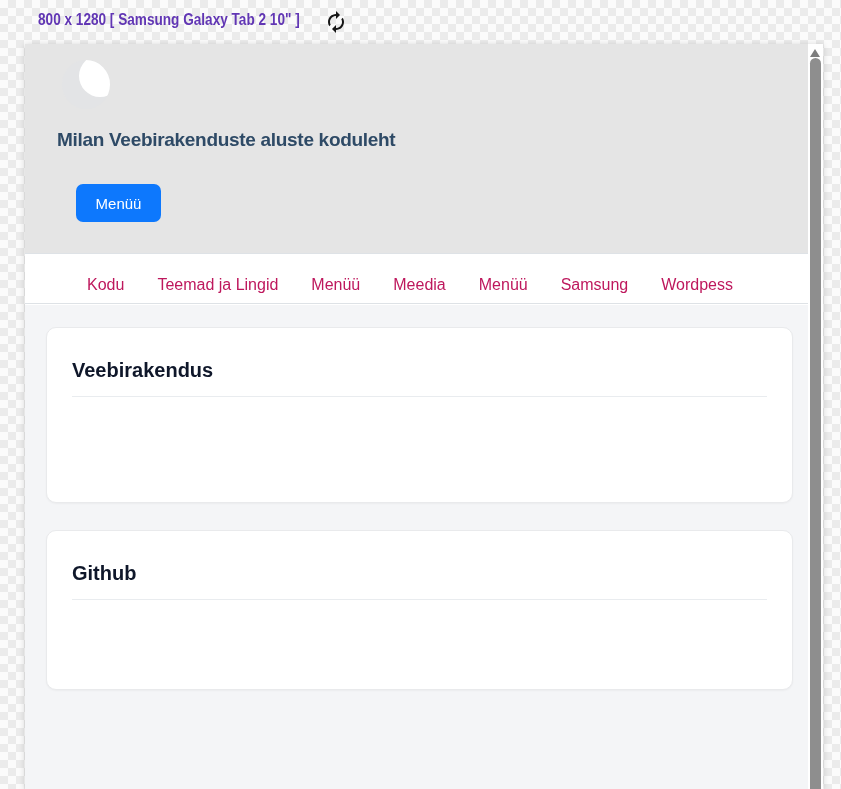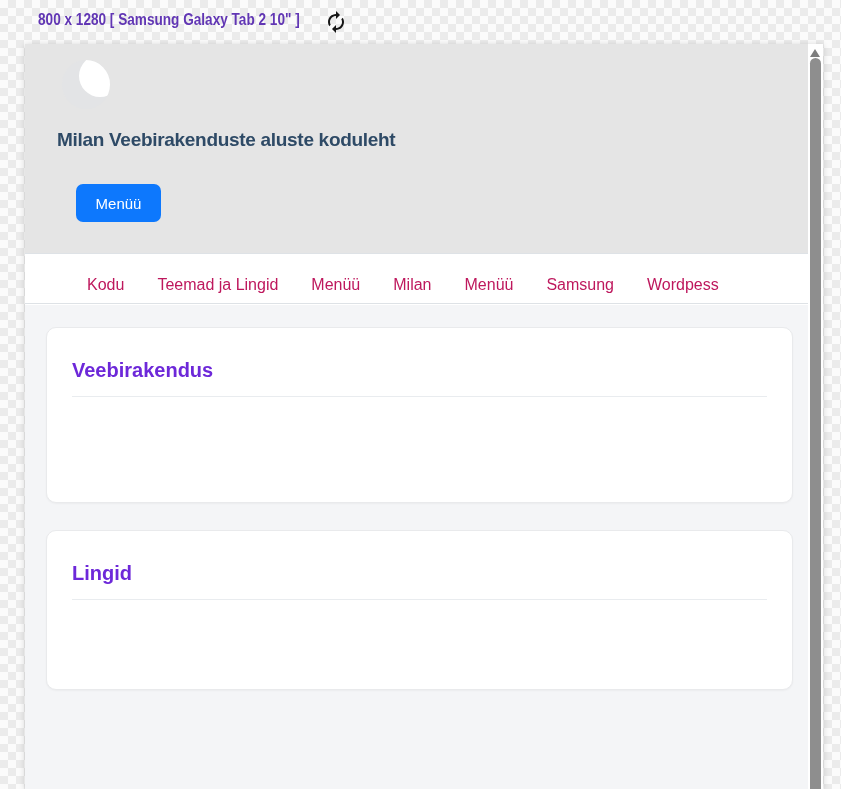--- a/index.html
+++ b/index.html
@@ -72,21 +72,21 @@
   .content-area {
     position:absolute; top:261px; left:0; right:0; bottom:0;
     background:#f4f5f7; padding:22px 0 0 21px;
   }
   .card {
     width:747px; background:#ffffff;
     border:1px solid #e9eaec; border-radius:10px;
     box-shadow:0 1px 2px rgba(0,0,0,0.04);
     padding:30px 25px 0 25px;
   }
-  .card h2 { font-size:20px; font-weight:bold; color:#6d28d9; line-height:24px; }
+  .card h2 { font-size:20px; font-weight:bold; color:#0f172a; line-height:24px; }
   .card hr { border:none; border-top:1px solid #e9ecef; margin:14px 0 18px 0; }
   .card p  { font-size:15.5px; color:#4a535c; line-height:29px; max-width:660px; }
   .card.c1 { height:176px; margin-bottom:27px; }
   .card.c2 { height:128px; margin-bottom:34px; }
   .card.c3 { height:160px; }
 
   
   .vp-scrollbar { position:absolute; top:0; right:0; width:15px; height:100%; background:#ffffff; z-index:5; }
   .scroll-up {
     position:absolute; top:5px; left:2px; width:0; height:0; cursor:pointer;
@@ -119,36 +119,36 @@
     <div class="page-header">
       <div class="moon" title=""></div>
       <div class="page-title">Milan Veebirakenduste aluste koduleht</div>
       <button class="menu-btn">Menüü</button>
     </div>
 
     <nav class="main-nav">
       <a>Kodu</a>
       <a>Teemad ja Lingid</a>
       <a>Menüü</a>
-      <a>Milan</a>
+      <a>Meedia</a>
       <a>Menüü</a>
       <a>Samsung</a>
       <a>Wordpess</a>
     </nav>
 
     <div class="content-area">
 
       <section class="card c1">
         <h2>Veebirakendus</h2>
         <hr>
       </section>
 
 
       <section class="card c3">
-        <h2>Lingid</h2>
+        <h2>Github</h2>
         <hr>
         <p></p>
       </section>
 
     </div>
 
     <div class="vp-scrollbar">
       <div class="scroll-up"></div>
       <div class="scroll-thumb"></div>
     </div>

